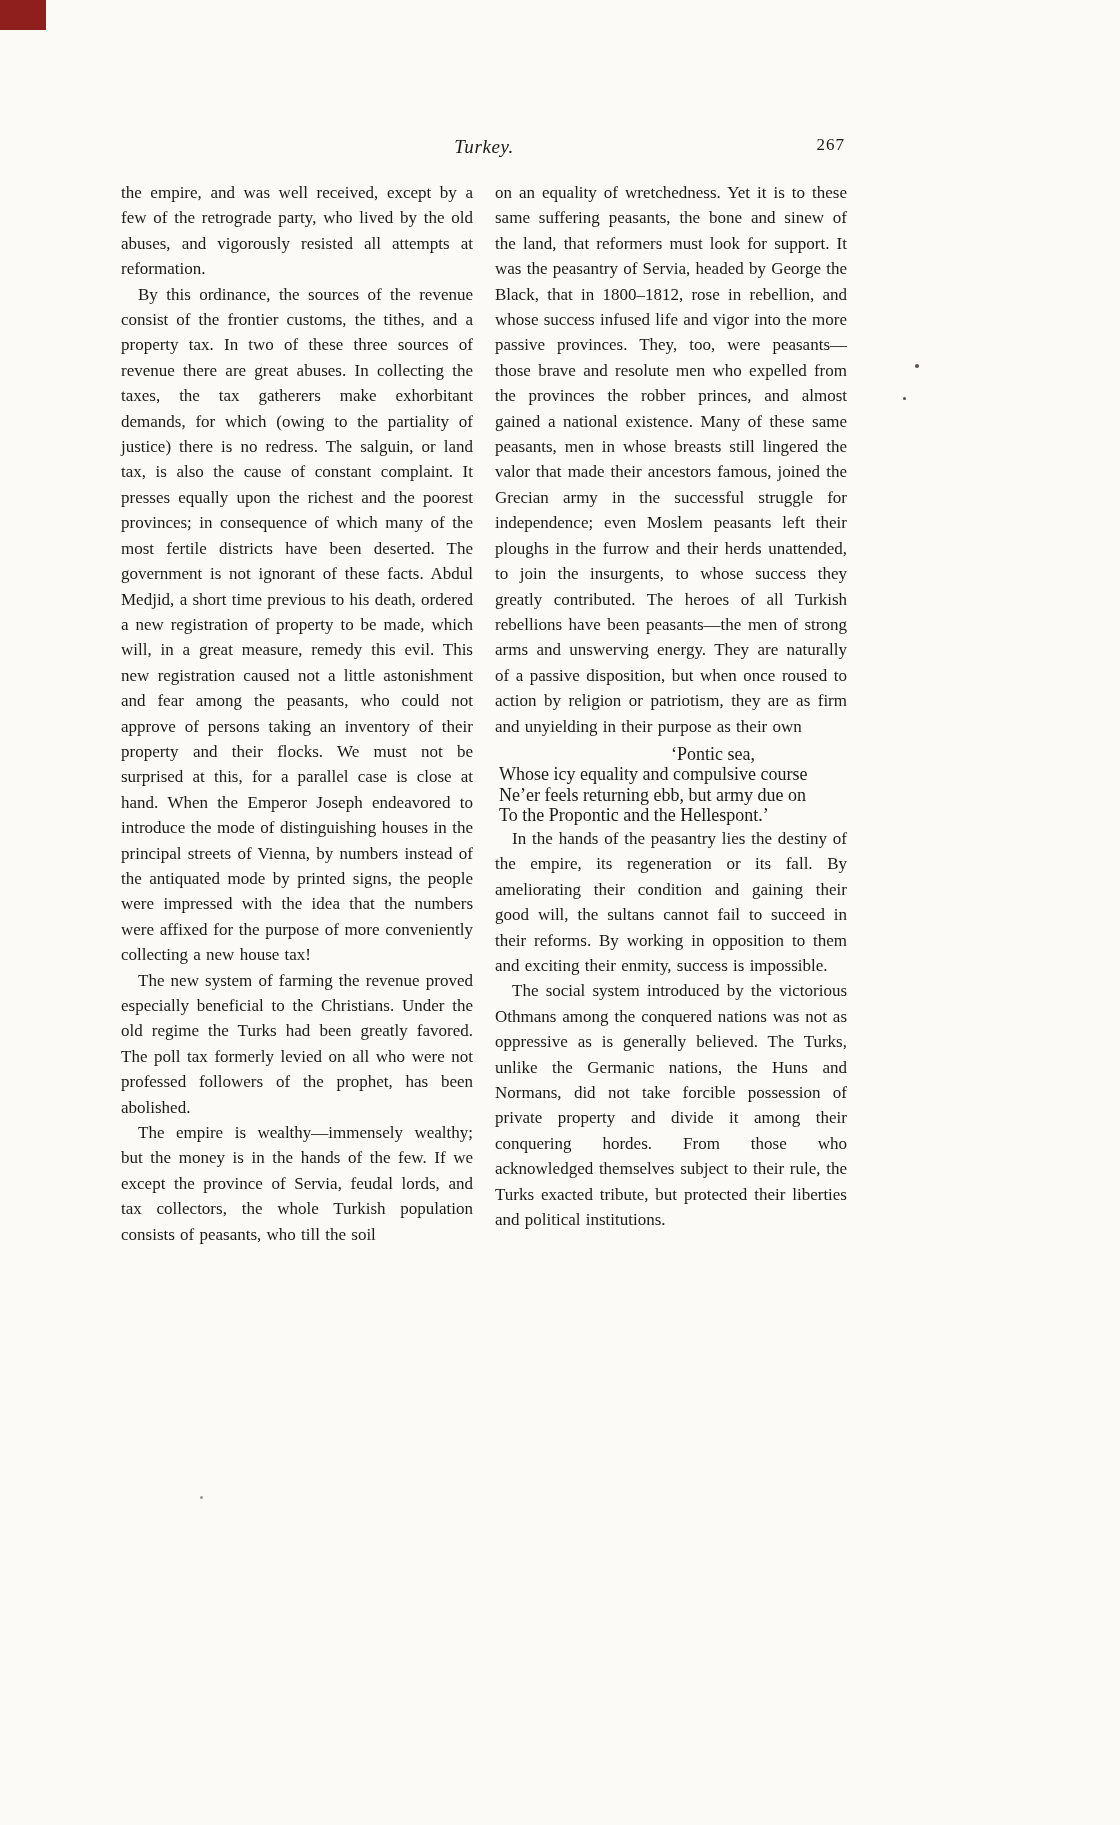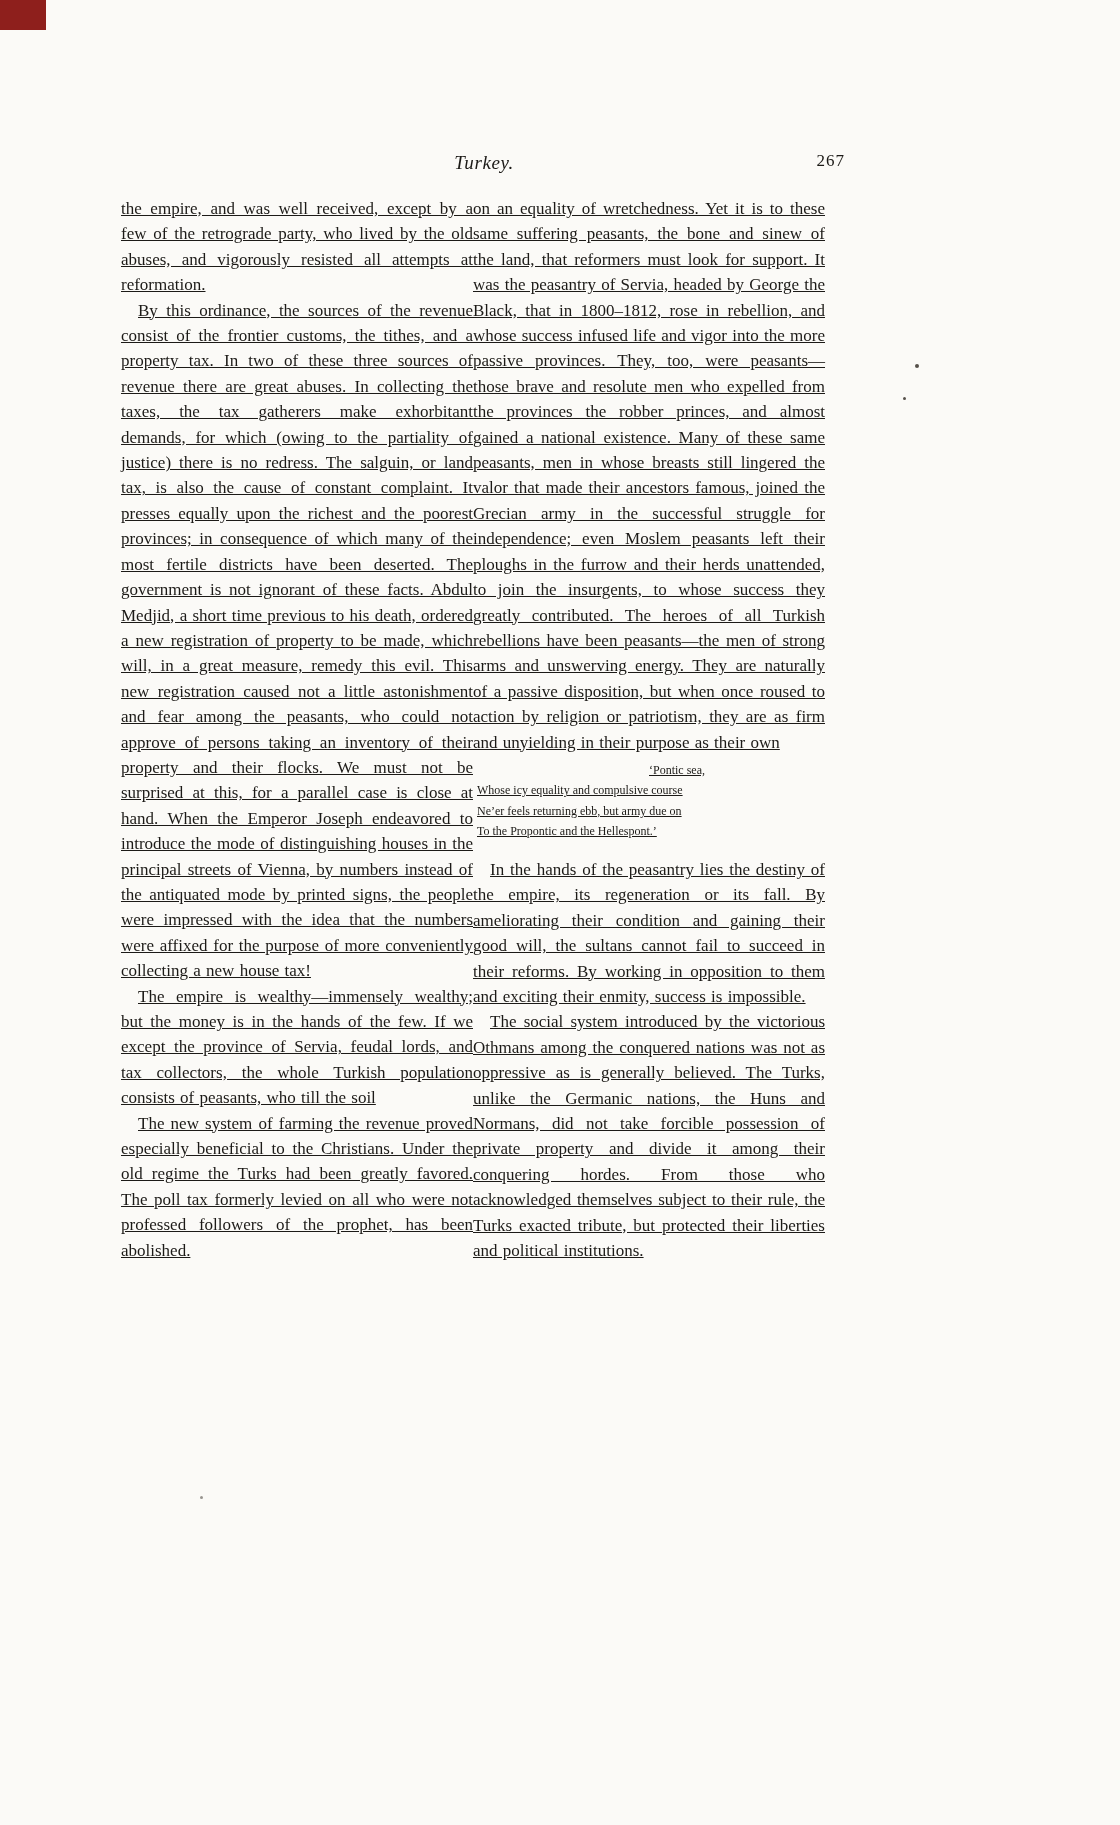--- a/index.html
+++ b/index.html
@@ -15,21 +15,21 @@
   .scan-artifact-red {
     position: absolute;
     top: 0;
     left: 0;
     width: 46px;
     height: 30px;
     background: #8e1f1c;
   }
   .page-inner {
     position: absolute;
-    top: 152px;
+    top: 136px;
     left: 121px;
     width: 726px;
   }
   .running-header {
     position: relative;
     height: 26px;
   }
   .running-title {
     position: absolute;
     left: 0;
@@ -41,41 +41,41 @@
   }
   .page-number {
     position: absolute;
     right: 2px;
     top: -1px;
     font-size: 17px;
     letter-spacing: 1px;
   }
   .columns {
     display: flex;
+    gap: 22px;
     margin-top: 18px;
-    text-decoration: underline;
   }
   .col {
     width: 352px;
     font-size: 17px;
     line-height: 25.4px;
     text-align: justify;
     word-spacing: 1px;
   }
   .para {
     margin: 0;
     text-indent: 17px;
   }
   .para.first {
     text-indent: 0;
   }
   .quote {
-    font-size: 12px;
+    font-size: 18px;
     line-height: 20.5px;
-    margin: 5px 0 15px 0;
+    margin: 5px 0 0 0;
     text-align: left;
     word-spacing: 0;
   }
   .q-line {
     padding-left: 4px;
   }
   .q-first {
     padding-left: 176px;
   }
   .speck {
@@ -102,22 +102,22 @@
     <div class="running-header">
       <span class="running-title">Turkey.</span>
       <span class="page-number">267</span>
     </div>
 
     <div class="columns">
 
       <div class="col">
         <p class="para first">the empire, and was well received, except by a few of the retrograde party, who lived by the old abuses, and vigorously resisted all attempts at reformation.</p>
         <p class="para">By this ordinance, the sources of the revenue consist of the frontier customs, the tithes, and a property tax. In two of these three sources of revenue there are great abuses. In collecting the taxes, the tax gatherers make exhorbitant demands, for which (owing to the partiality of justice) there is no redress. The salguin, or land tax, is also the cause of constant complaint. It presses equally upon the richest and the poorest provinces; in consequence of which many of the most fertile districts have been deserted. The government is not ignorant of these facts. Abdul Medjid, a short time previous to his death, ordered a new registration of property to be made, which will, in a great measure, remedy this evil. This new registration caused not a little astonishment and fear among the peasants, who could not approve of persons taking an inventory of their property and their flocks. We must not be surprised at this, for a parallel case is close at hand. When the Emperor Joseph endeavored to introduce the mode of distinguishing houses in the principal streets of Vienna, by numbers instead of the antiquated mode by printed signs, the people were impressed with the idea that the numbers were affixed for the purpose of more conveniently collecting a new house tax!</p>
+        <p class="para">The new system of farming the revenue proved especially beneficial to the Christians. Under the old regime the Turks had been greatly favored. The poll tax formerly levied on all who were not professed followers of the prophet, has been abolished.</p>
         <p class="para">The empire is wealthy—immensely wealthy; but the money is in the hands of the few. If we except the province of Servia, feudal lords, and tax collectors, the whole Turkish population consists of peasants, who till the soil</p>
-        <p class="para">The new system of farming the revenue proved especially beneficial to the Christians. Under the old regime the Turks had been greatly favored. The poll tax formerly levied on all who were not professed followers of the prophet, has been abolished.</p>
       </div>
 
       <div class="col">
         <p class="para first">on an equality of wretchedness. Yet it is to these same suffering peasants, the bone and sinew of the land, that reformers must look for support. It was the peasantry of Servia, headed by George the Black, that in 1800–1812, rose in rebellion, and whose success infused life and vigor into the more passive provinces. They, too, were peasants—those brave and resolute men who expelled from the provinces the robber princes, and almost gained a national existence. Many of these same peasants, men in whose breasts still lingered the valor that made their ancestors famous, joined the Grecian army in the successful struggle for independence; even Moslem peasants left their ploughs in the furrow and their herds unattended, to join the insurgents, to whose success they greatly contributed. The heroes of all Turkish rebellions have been peasants—the men of strong arms and unswerving energy. They are naturally of a passive disposition, but when once roused to action by religion or patriotism, they are as firm and unyielding in their purpose as their own</p>
 
         <div class="quote">
           <div class="q-line q-first">‘Pontic sea,</div>
           <div class="q-line">Whose icy equality and compulsive course</div>
           <div class="q-line">Ne’er feels returning ebb, but army due on</div>
           <div class="q-line">To the Propontic and the Hellespont.’</div>

